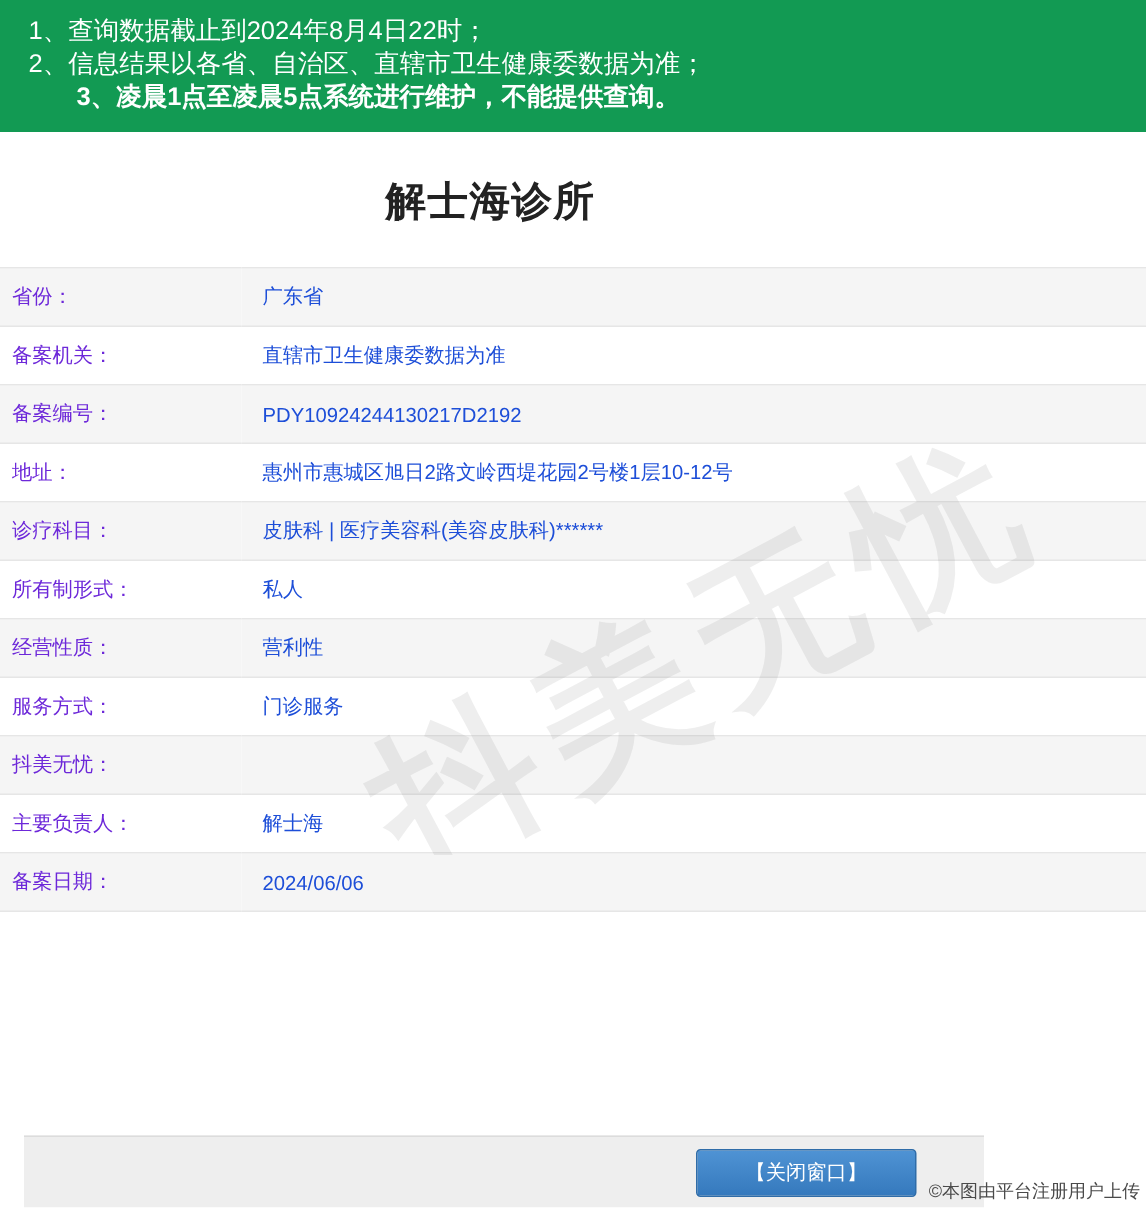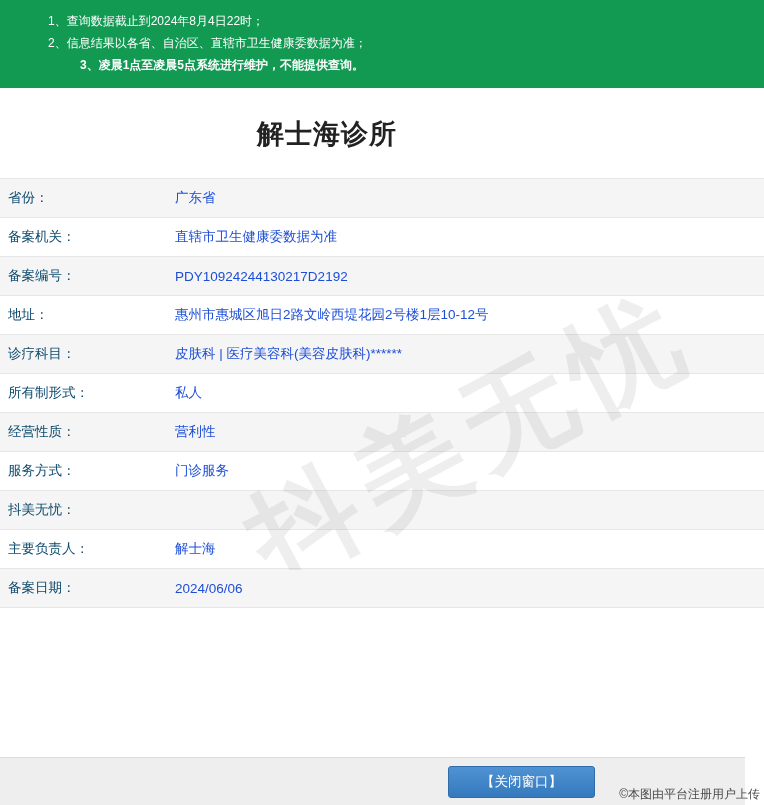--- a/index.html
+++ b/index.html
@@ -18,22 +18,22 @@
   }
 
   
   .notice {
     background: #129a53;
     color: #ffffff;
     padding: 10px 0 12px 0;
     line-height: 22px;
   }
   .notice-line {
-    padding-left: 48px;
-    font-size: 12px;
+    padding-left: 19px;
+    font-size: 17px;
     white-space: nowrap;
   }
   .notice-line .bold {
     font-weight: bold;
     margin-left: 32px;
   }
 
   
   .title-wrap {
     text-align: center;
@@ -63,21 +63,21 @@
   .info-table td {
     border-top: 1px solid #e6e6e6;
     border-bottom: 1px solid #e6e6e6;
     vertical-align: middle;
     font-size: 13.5px;
     color: #333333;
   }
   .info-table td.label {
     width: 152px;
     padding-left: 8px;
-    color: #0c4a6e;
+    color: #6d28d9;
   }
   .info-table td.value {
     padding-left: 14px;
     color: #1d4ed8;
   }
 
   
   .watermark {
     position: absolute;
     left: 0;
@@ -94,23 +94,23 @@
     color: rgba(120,120,120,0.13);
     transform: rotate(-28deg);
     white-space: nowrap;
     letter-spacing: 12px;
   }
   .wm1 { left: 230px; top: 215px; }
 
   
   .footer {
     position: absolute;
-    left: 0;
+    left: 16px;
     bottom: 0;
-    width: 745px;
+    width: 640px;
     height: 47px;
     background: #eeeeee;
     border-top: 1px solid #dcdcdc;
   }
   .close-btn {
     position: absolute;
     left: 448px;
     top: 8px;
     width: 145px;
     height: 30px;

